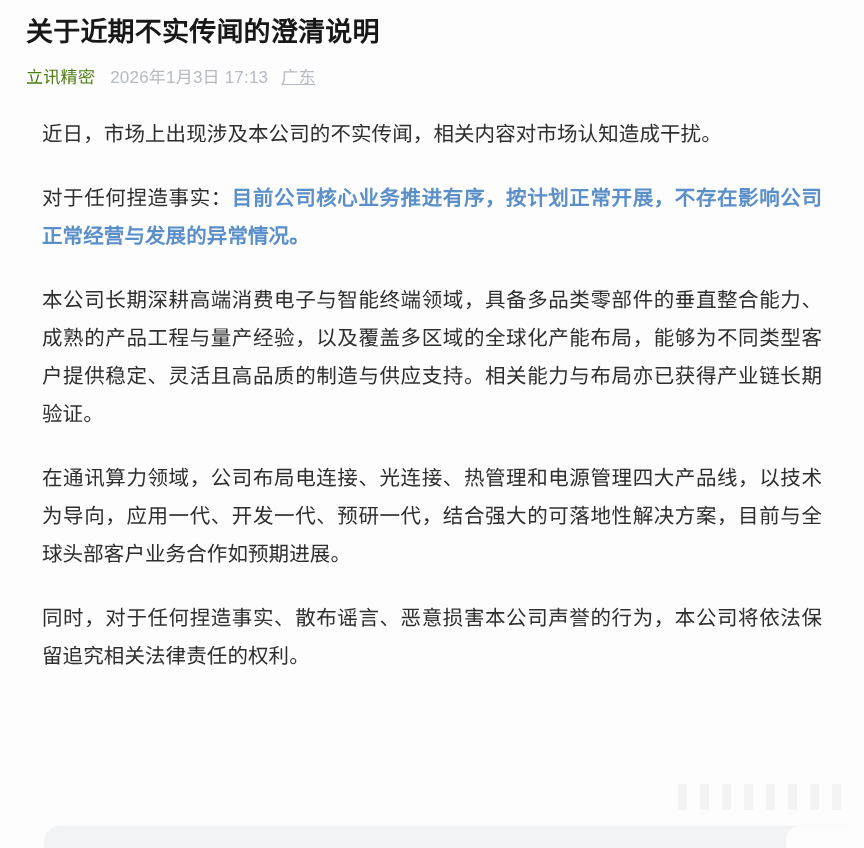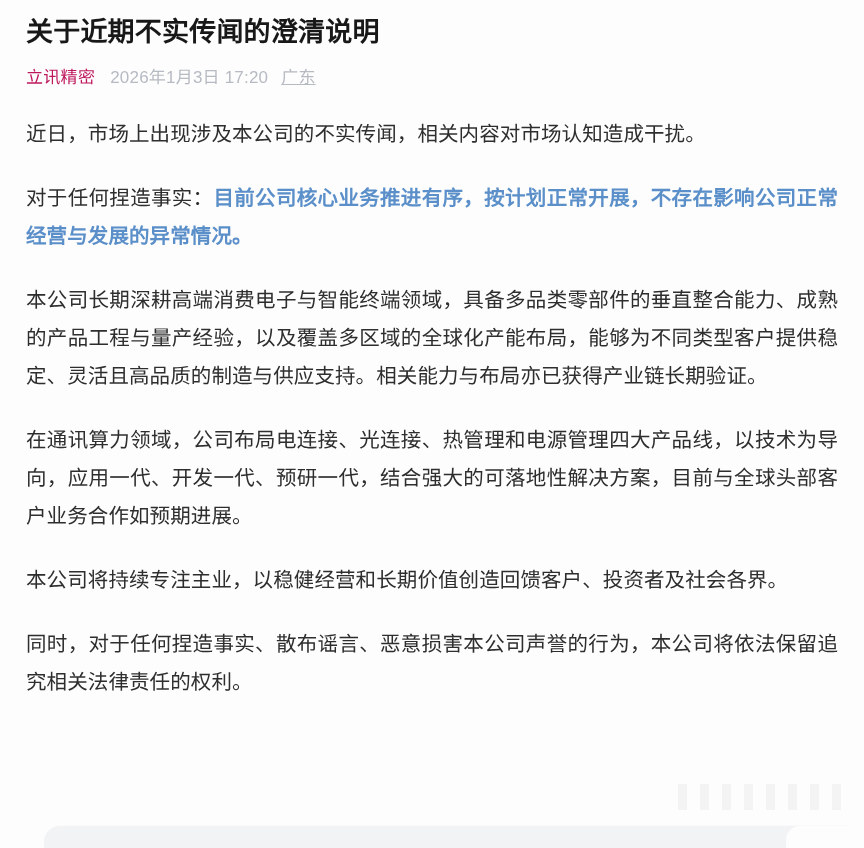--- a/index.html
+++ b/index.html
@@ -45,40 +45,40 @@
   .byline {
     margin-top: 17px;
     display: flex;
     align-items: baseline;
     font-size: 17px;
     line-height: 22px;
     white-space: nowrap;
   }
 
   .byline-source {
-    color: #be185d;
+    color: #4d7c0f;
     letter-spacing: 0.3px;
   }
 
   .byline-time {
     color: #b6bac2;
     margin-left: 15px;
     letter-spacing: 0.2px;
   }
 
   .byline-region {
     color: #b6bac2;
     margin-left: 13px;
     letter-spacing: 0.2px;
     text-decoration: underline;
   }
 
   
   .article-body {
-    padding: 0 26px;
+    padding: 0 42px;
     margin-top: 26px;
   }
 
   .para {
     font-size: 20.5px;
     line-height: 38px;
     color: #2e2e2e;
     margin: 0 0 26px 0;
     text-align: justify;
     text-justify: inter-character;
@@ -148,31 +148,30 @@
 </head>
 <body>
 
 <div class="article">
 
   <div class="article-header">
     <h1 class="article-title">关于近期不实传闻的澄清说明</h1>
 
     <div class="byline">
       <span class="byline-source">立讯精密</span>
-      <span class="byline-time">2026年1月3日 17:20</span>
+      <span class="byline-time">2026年1月3日 17:13</span>
       <span class="byline-region">广东</span>
     </div>
   </div>
 
   <div class="article-body" id="article-body">
       <p class="para"><span>近日，市场上出现涉及本公司的不实传闻，相关内容对市场认知造成干扰。</span></p>
       <p class="para"><span>对于任何捏造事实：</span><span class="emph">目前公司核心业务推进有序，按计划正常开展，不存在影响公司正常经营与发展的异常情况。</span></p>
       <p class="para"><span>本公司长期深耕高端消费电子与智能终端领域，具备多品类零部件的垂直整合能力、成熟的产品工程与量产经验，以及覆盖多区域的全球化产能布局，能够为不同类型客户提供稳定、灵活且高品质的制造与供应支持。相关能力与布局亦已获得产业链长期验证。</span></p>
       <p class="para"><span>在通讯算力领域，公司布局电连接、光连接、热管理和电源管理四大产品线，以技术为导向，应用一代、开发一代、预研一代，结合强大的可落地性解决方案，目前与全球头部客户业务合作如预期进展。</span></p>
-      <p class="para"><span>本公司将持续专注主业，以稳健经营和长期价值创造回馈客户、投资者及社会各界。</span></p>
       <p class="para"><span>同时，对于任何捏造事实、散布谣言、恶意损害本公司声誉的行为，本公司将依法保留追究相关法律责任的权利。</span></p>
     </div>
 
   <div class="watermark-artifact"></div>
 
   <div class="bottom-panel">
     <div class="bottom-panel-fill"></div>
     <div class="bottom-panel-notch"></div>
   </div>
 

